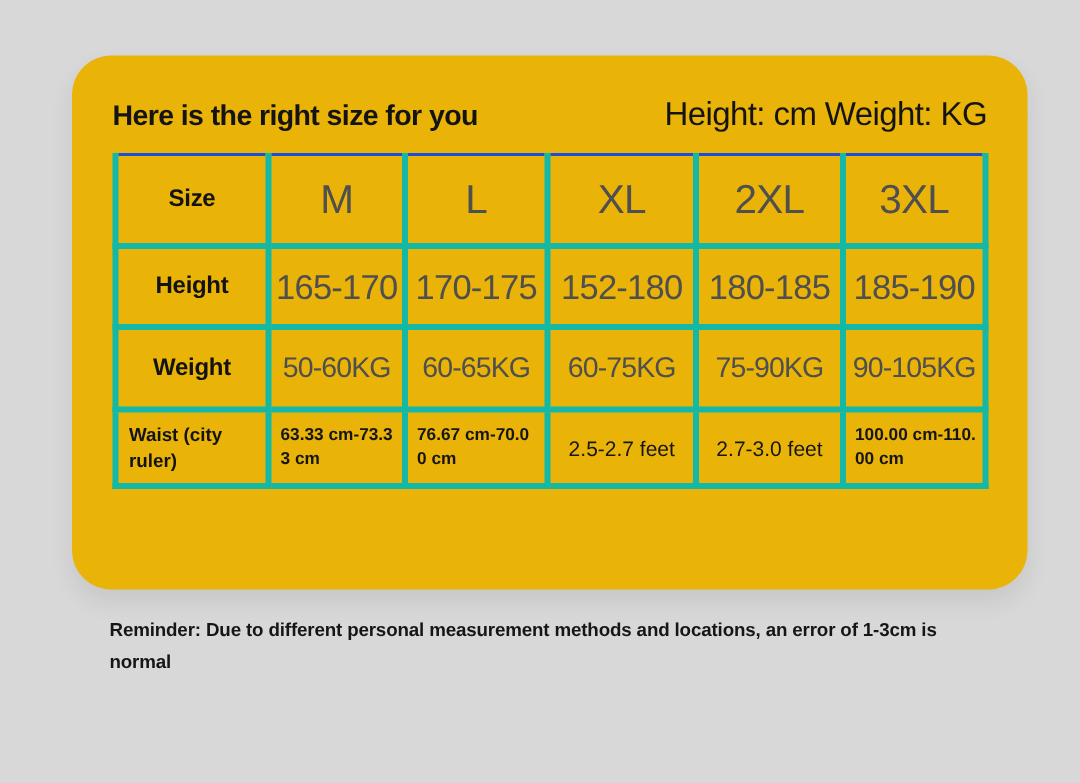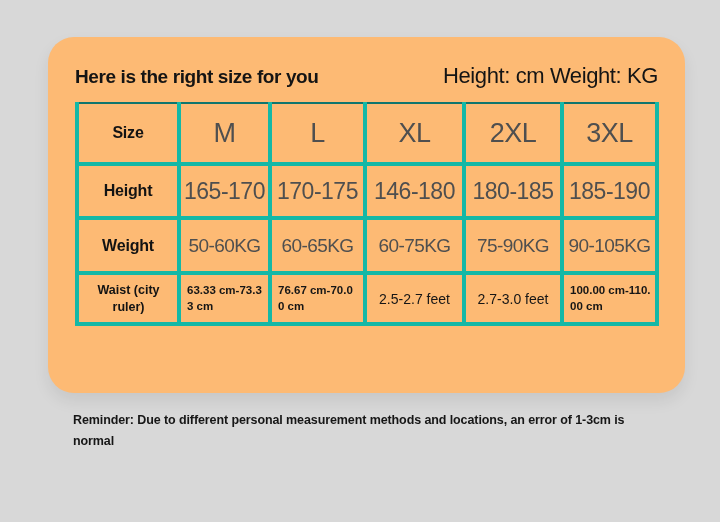--- a/index.html
+++ b/index.html
@@ -9,21 +9,21 @@
     background: #d8d8d8;
     position: relative;
     overflow: hidden;
   }
   .stage { position: absolute; inset: 0; }
 
   .card {
     position: absolute;
     left: 48px; top: 37px;
     width: 637px; height: 356px;
-    background: #fdba74;
+    background: #eab308;
     border-radius: 26px;
     box-shadow: 0 8px 16px rgba(0,0,0,0.08);
   }
 
   .card-header {
     position: absolute;
     left: 27px; right: 27px; top: 26px;
     display: flex;
     justify-content: space-between;
     align-items: baseline;
@@ -41,41 +41,41 @@
     width: 580px;
     border-collapse: collapse;
     table-layout: fixed;
   }
   .size-table td {
     border: 4px solid #14b8a6;
     text-align: center;
     vertical-align: middle;
     overflow: visible;
   }
-  .size-table tr.row-size td { border-top: 2px solid #0f766e; }
+  .size-table tr.row-size td { border-top: 2px solid #1d4ed8; }
 
   tr.row-size   { height: 61px; }
   tr.row-height { height: 54px; }
   tr.row-weight { height: 55px; margin-top: 48px; }
   tr.row-waist  { height: 51px; }
   tr.row-pants  { height: 54px; }
 
   .lbl {
     font-weight: bold; color: #131313; font-size: 16px; letter-spacing: -0.2px;
   }
   .val {
     color: #4f4f4f; font-weight: 400; letter-spacing: -0.5px;
   }
   tr.row-size   .val { font-size: 27px; }
   tr.row-height .val { font-size: 23px; }
   tr.row-weight .val { font-size: 19px; letter-spacing: -0.6px; }
   tr.row-pants  .val { font-size: 23px; }
 
   td.waist-lbl {
-    text-align: center; padding: 0 6px 0 7px;
+    text-align: left; padding: 0 6px 0 7px;
     font-size: 12.5px; font-weight: bold; color: #131313; line-height: 1.3;
   }
   td.waist-cm {
     text-align: left; padding: 0 4px 0 6px;
     font-size: 11.5px; font-weight: bold; color: #161616;
     line-height: 1.35; word-break: break-all; letter-spacing: 0;
   }
   td.waist-feet {
     font-size: 14px; font-weight: normal; color: #161616; letter-spacing: 0; text-align: center;
   }
@@ -121,21 +121,21 @@
         <td class="val">M</td>
         <td class="val">L</td>
         <td class="val">XL</td>
         <td class="val">2XL</td>
         <td class="val">3XL</td>
       </tr>
       <tr class="row-height">
         <td class="lbl">Height</td>
         <td class="val">165-170</td>
         <td class="val">170-175</td>
-        <td class="val">146-180</td>
+        <td class="val">152-180</td>
         <td class="val">180-185</td>
         <td class="val">185-190</td>
       </tr>
       <tr class="row-weight">
         <td class="lbl">Weight</td>
         <td class="val">50-60KG</td>
         <td class="val">60-65KG</td>
         <td class="val">60-75KG</td>
         <td class="val">75-90KG</td>
         <td class="val">90-105KG</td>

